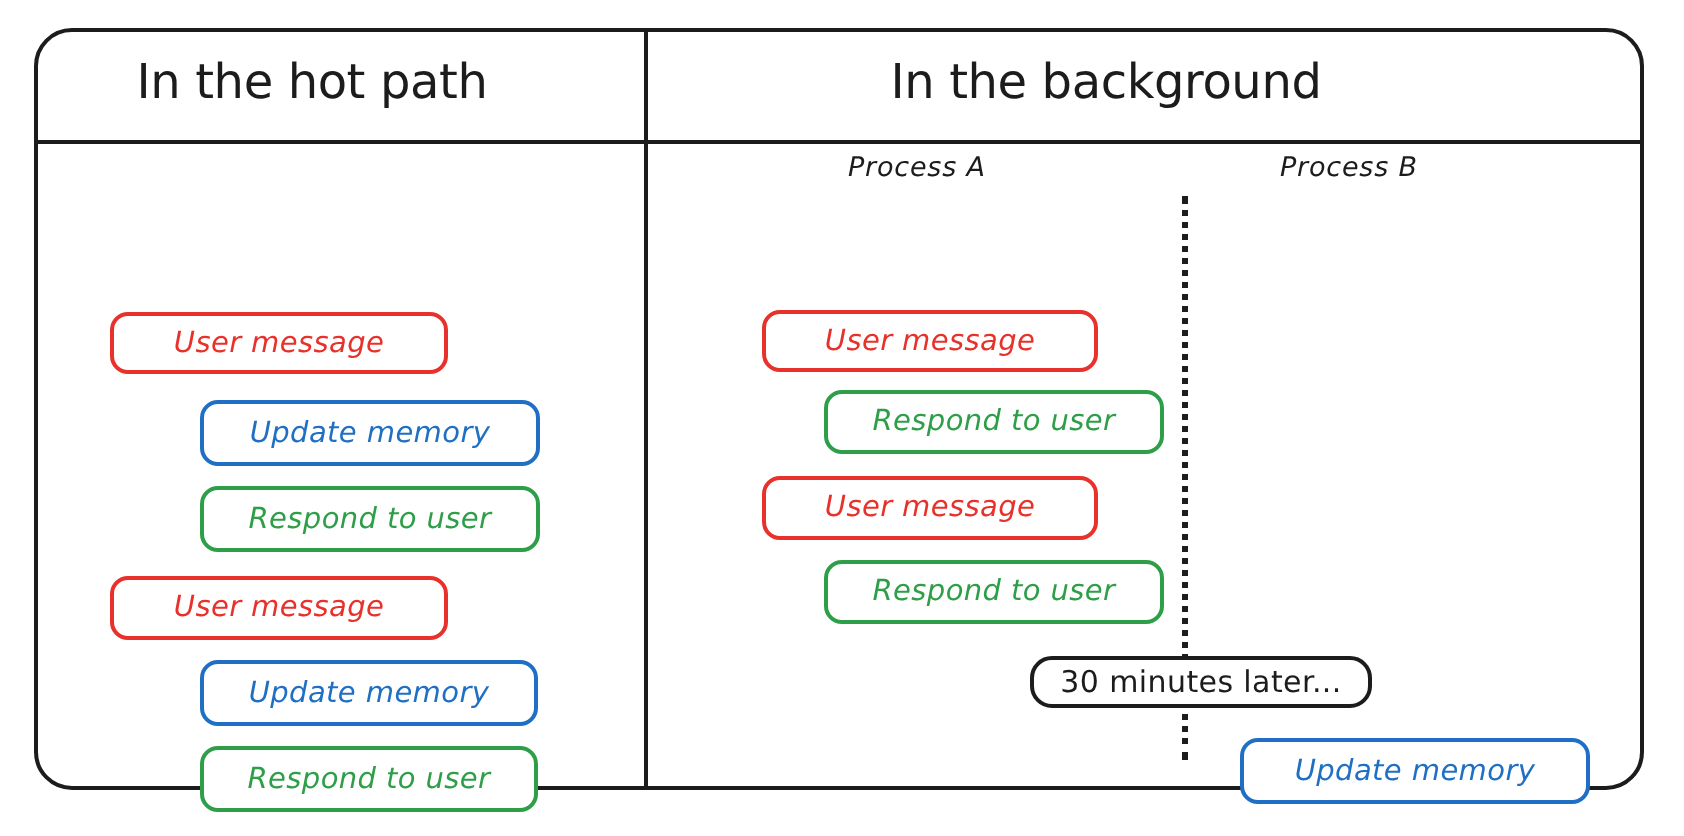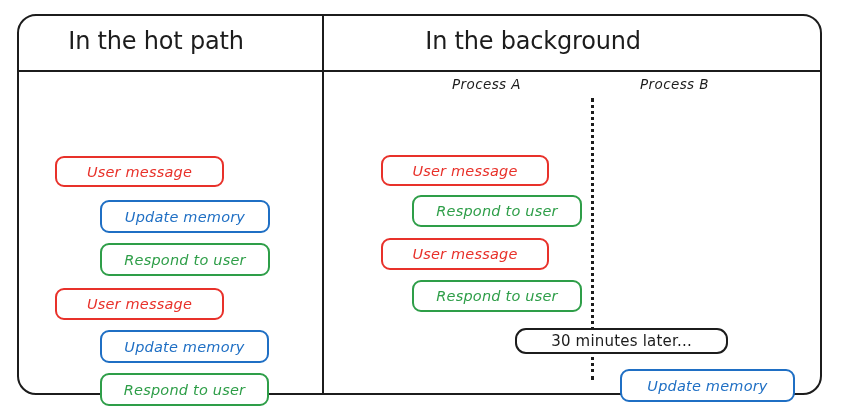--- a/index.html
+++ b/index.html
@@ -71,34 +71,34 @@
     top: 27px;
     text-align: center;
     font-family: "DejaVu Sans", sans-serif;
     font-size: 24px;
     font-weight: 400;
     color: #1c1c1c;
     letter-spacing: -0.2px;
     white-space: nowrap;
   }
   .col-title.left  { left: 18px;  width: 276px; }
-  .col-title.right { left: 323px; width: 420px; }
+  .col-title.right { left: 323px; width: 420px; padding-left: 20px; }
 
   
   .process-label {
     position: absolute;
     top: 76px;
     font-family: "DejaVu Sans", sans-serif;
     font-size: 13.5px;
     font-style: italic;
     color: #1c1c1c;
     white-space: nowrap;
     letter-spacing: 0.4px;
   }
-  .process-label.a { left: 452px; }
+  .process-label.a { left: 424px; }
   .process-label.b { left: 640px; }
 
   
   .pill {
     position: absolute;
     box-sizing: border-box;
     border-width: 2.4px;
     border-style: solid;
     border-radius: 9px;
     background: #ffffff;
@@ -148,17 +148,17 @@
       <div class="pill green" style="left: 100px; top: 198px; width: 170px; height: 33px;">Respond to user</div>
       <div class="pill red" style="left: 55px; top: 243px; width: 169px; height: 32px;">User message</div>
       <div class="pill blue" style="left: 100px; top: 285px; width: 169px; height: 33px;">Update memory</div>
       <div class="pill green" style="left: 100px; top: 328px; width: 169px; height: 33px;">Respond to user</div>
     </div>
   <div id="right-steps">
       <div class="pill red" style="left: 381px; top: 110px; width: 168px; height: 31px;">User message</div>
       <div class="pill green" style="left: 412px; top: 150px; width: 170px; height: 32px;">Respond to user</div>
       <div class="pill red" style="left: 381px; top: 193px; width: 168px; height: 32px;">User message</div>
       <div class="pill green" style="left: 412px; top: 235px; width: 170px; height: 32px;">Respond to user</div>
-      <div class="pill black" style="left: 515px; top: 283px; width: 213px; height: 26px;">30 minutes later...</div>
+      <div class="pill black" style="left: 515px; top: 283px; width: 171px; height: 26px;">30 minutes later...</div>
       <div class="pill blue" style="left: 620px; top: 324px; width: 175px; height: 33px;">Update memory</div>
     </div>
 
 </div>
 
 </body></html>

